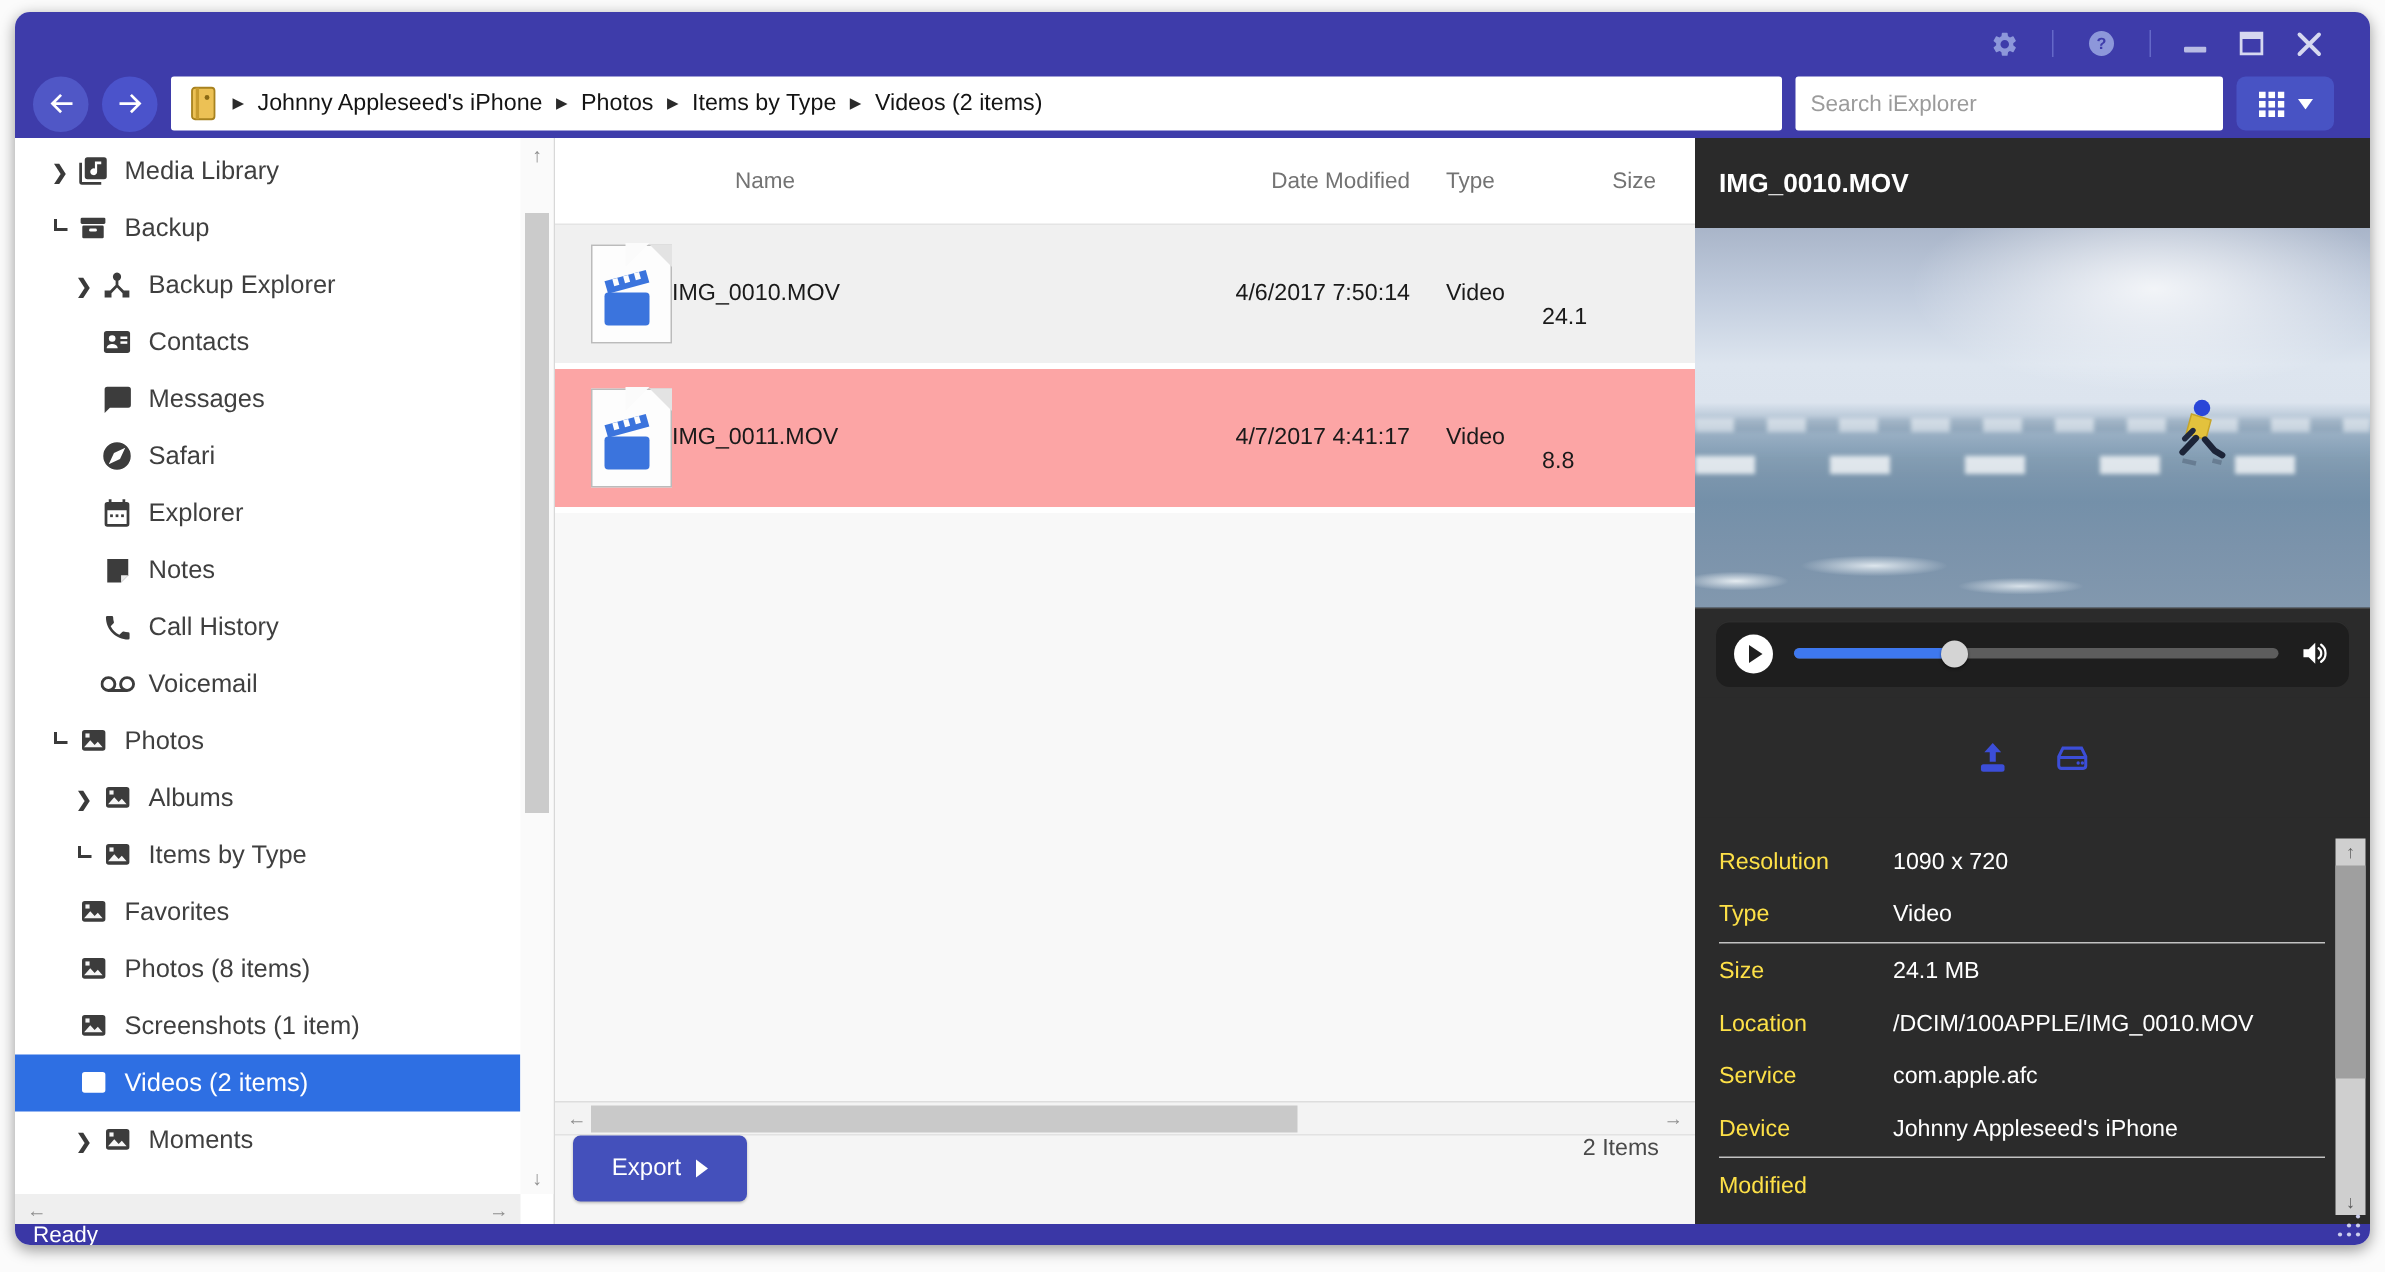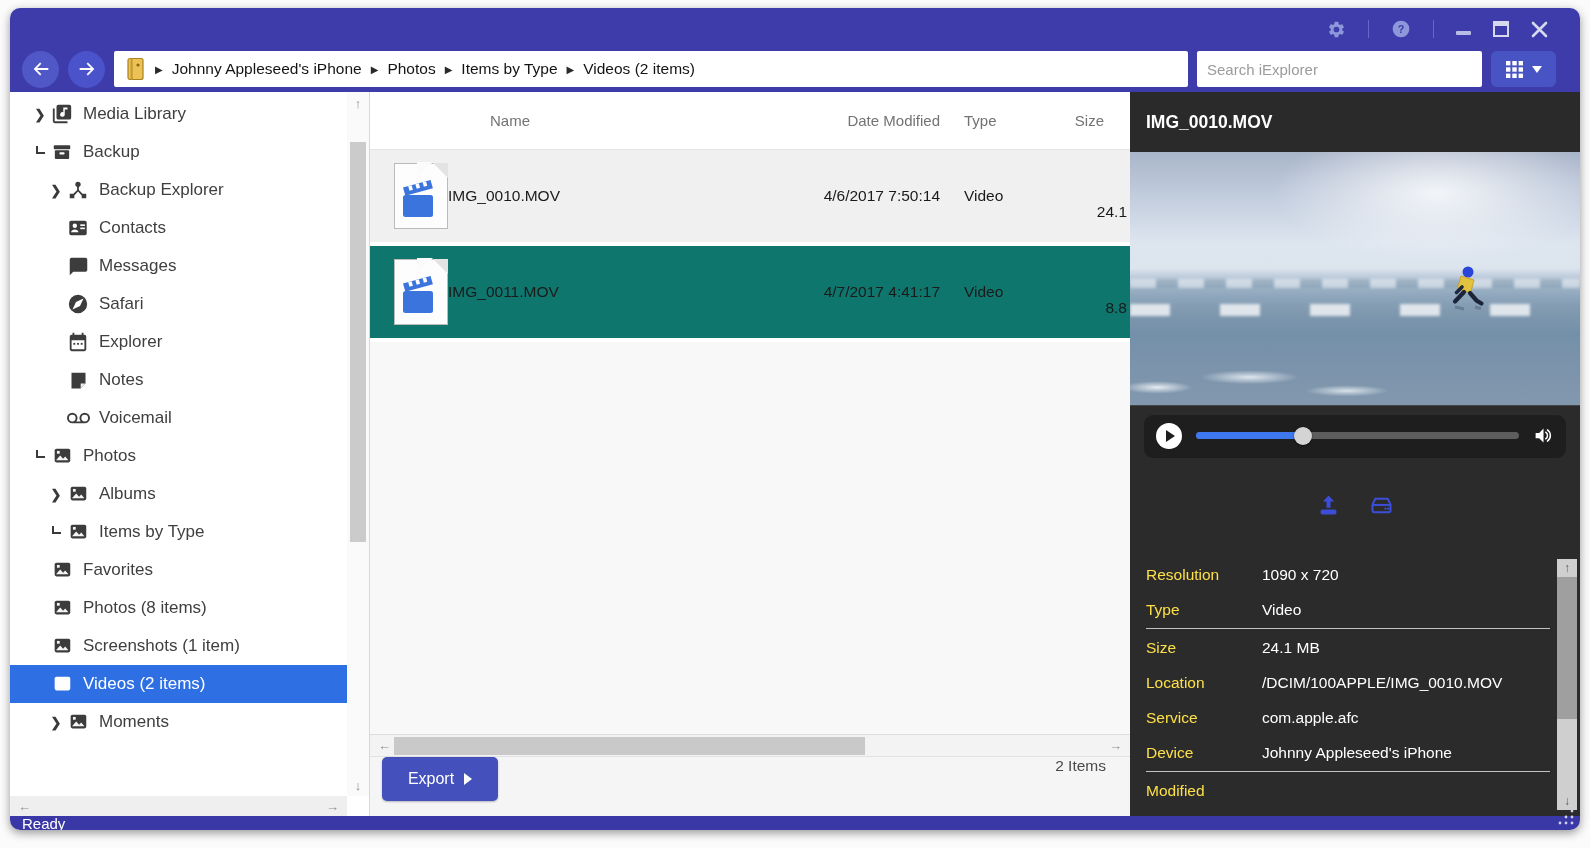--- a/index.html
+++ b/index.html
@@ -46,23 +46,23 @@
   .main { width:760px; display:flex; flex-direction:column; min-width:0; background:#fff; }
   .cols { display:grid; grid-template-columns:78px 1fr 180px 88px 102px; align-items:center; }
   .lheader { height:58px; border-bottom:1px solid #e4e4e4; color:#737373; font-size:15px; }
   .lheader .h-name { padding-left:42px; }
   .lheader .h-date { text-align:right; }
   .lheader .h-type { padding-left:24px; }
   .lheader .h-size { text-align:right; padding-right:26px; }
   .frow { height:92px; margin-bottom:4px; font-size:15.5px; color:#1a1a1a; cursor:pointer; }
   .frow .c-date { text-align:right; color:#1a1a1a; }
   .frow .c-type { padding-left:24px; }
-  .frow .c-size { text-align:right; padding-right:3px; overflow:hidden;margin-top:32px; }
+  .frow .c-size { padding-right:3px; overflow:hidden;margin-top:32px; }
   .frow.sel-gray { background:#f0f0f0; }
-  .frow.alt-blue { background:#0f766e; }
+  .frow.alt-blue { background:#fca5a5; }
   .docicon { width:54px; height:66px; margin-left:24px; background:#fdfdfd; border:1px solid #bbb; position:relative; }
   .docicon .fold { position:absolute; top:-1px; right:-1px; width:0; height:0; border-style:solid; border-width:0 15px 15px 0; border-color:transparent #e3e3e3 transparent transparent; }
   .docicon .fold::after{ content:""; position:absolute; left:-16px; top:-1px; width:0;height:0; border-style:solid; border-width:16px 16px 0 0; border-color:#fbfbfb transparent transparent transparent; }
   .filler { flex:1; background:#f8f8f8; }
   .h-scroll-main { height:22px; background:#f3f3f3; border-top:1px solid #ddd; position:relative; color:#8f8f8f; font-size:13px; }
   .h-scroll-main .la { position:absolute; left:8px; top:3px; }
   .h-scroll-main .ra { position:absolute; right:8px; top:3px; }
   .h-scroll-main .thumb { position:absolute; left:24px; top:2px; height:18px; width:62%; background:#c9c9c9; }
   .exportbar { height:60px; background:#f5f5f5; border-top:1px solid #e2e2e2; display:flex; align-items:flex-start; justify-content:space-between; padding:0 24px 0 12px; }
   .exportbtn { width:116px; height:44px; background:#4450bb; border-radius:5px; color:#fff; font-size:16px; display:flex; align-items:center; justify-content:center; gap:10px; cursor:pointer; box-shadow:0 1px 2px rgba(0,0,0,.25); }
@@ -332,20 +332,29 @@
             <span class="tico">
               <svg width="21" height="21" viewBox="0 0 24 24">
                 <use href="#i-notes"></use>
               </svg>
             </span>
             <span>Notes</span>
           </div>
         <div class="trow lv1">
             <span class="exp"></span>
             <span class="tico">
+              <svg width="21" height="21" viewBox="0 0 24 24">
+                <use href="#i-phone"></use>
+              </svg>
+            </span>
+            <span>Call History</span>
+          </div>
+        <div class="trow lv1">
+            <span class="exp"></span>
+            <span class="tico">
               <svg width="23" height="23" viewBox="0 0 24 24">
                 <use href="#i-vm"></use>
               </svg>
             </span>
             <span>Voicemail</span>
           </div>
         <div class="trow lv0">
             <span class="exp">
               <span class="lshape"></span>
             </span>

